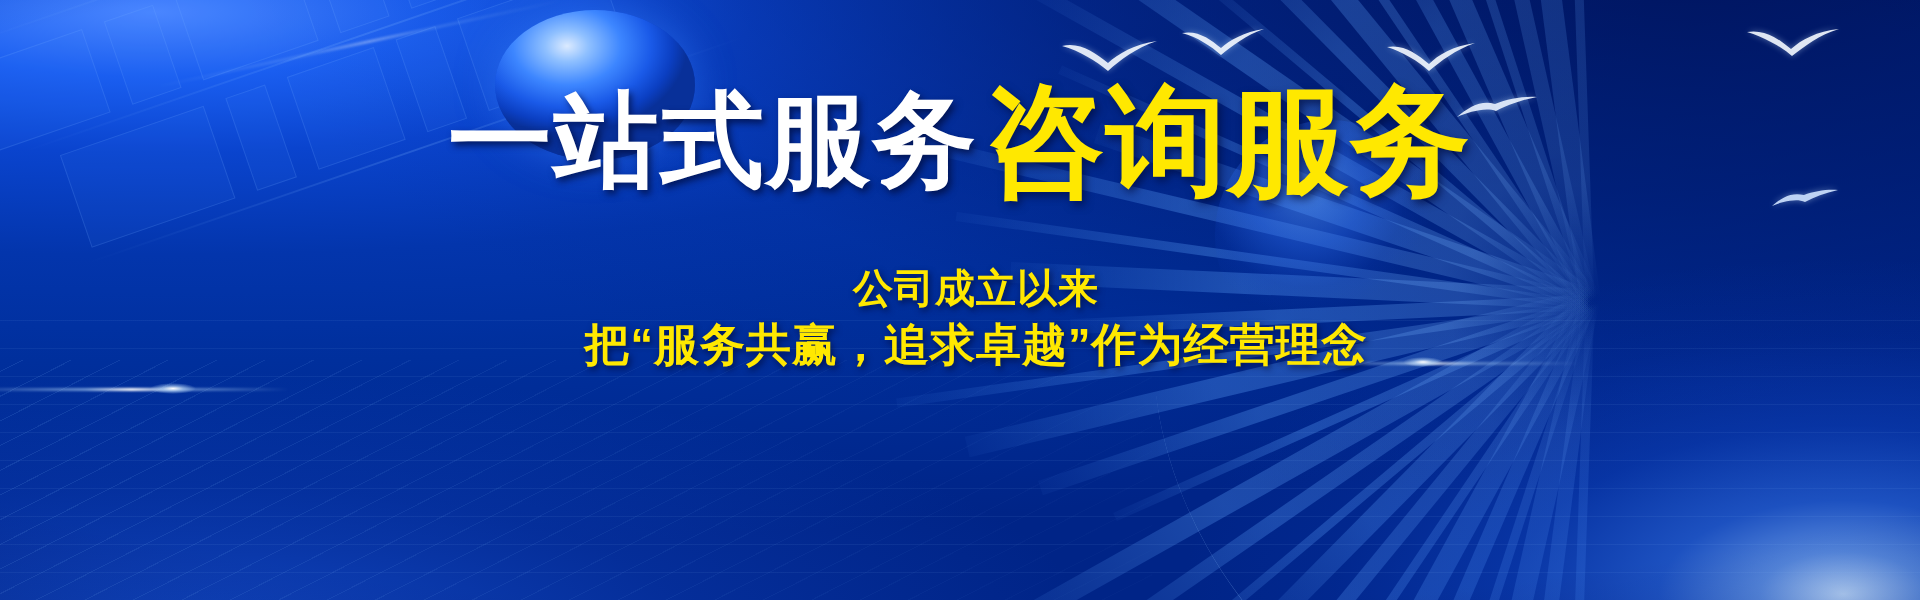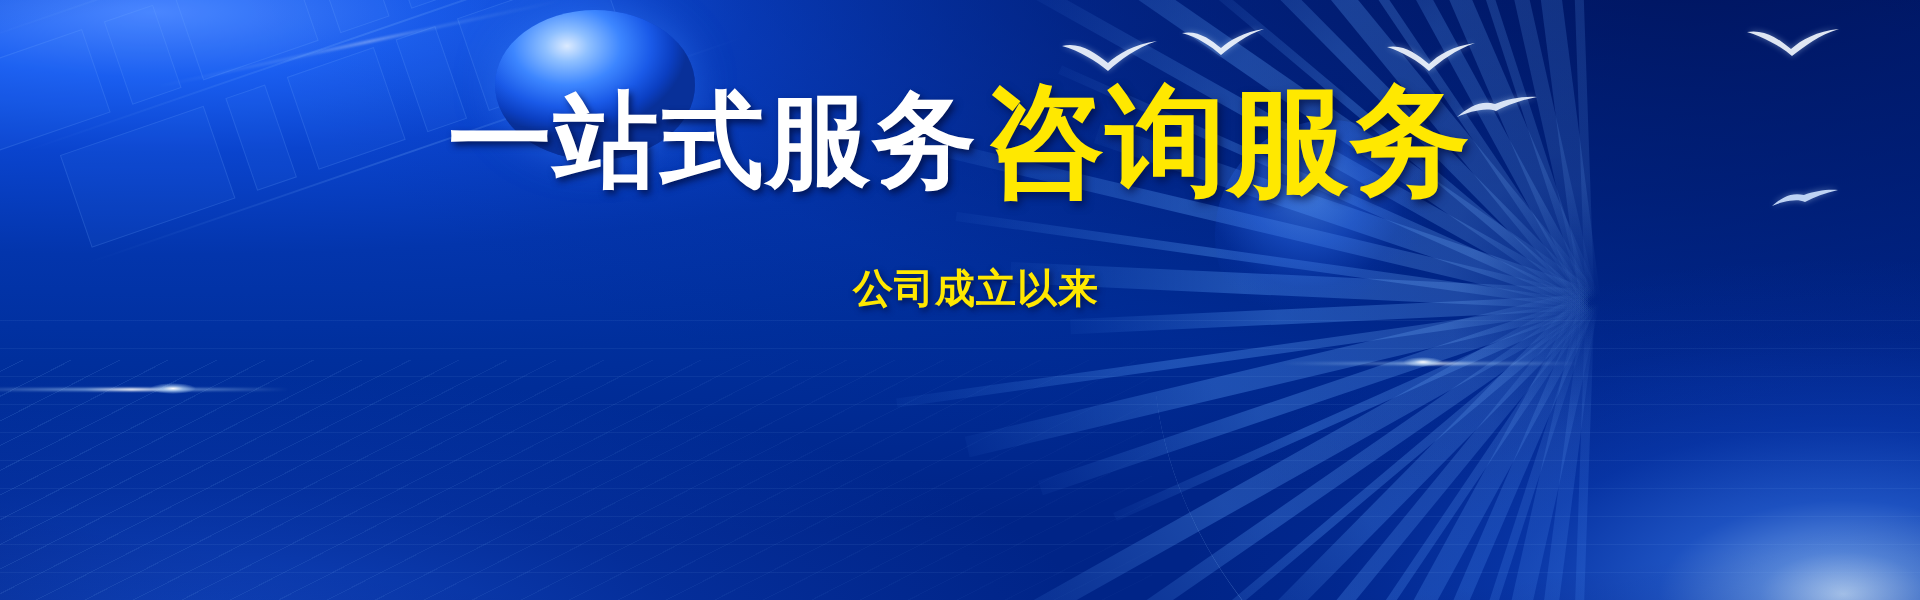--- a/index.html
+++ b/index.html
@@ -306,16 +306,17 @@
   <div class="layer bg-vignette"></div>
 
   <div class="content">
 
     <div class="headline">
       <span class="hl-white">一站式服务</span><span class="hl-yellow">咨询服务</span>
     </div>
 
     <div class="subtext">
       <span class="line line-1">公司成立以来</span>
+      <span class="line line-3">把“服务共赢，追求卓越”作为经营理念</span>
     </div>
 
   </div>
 </div>
 
 </body></html>

